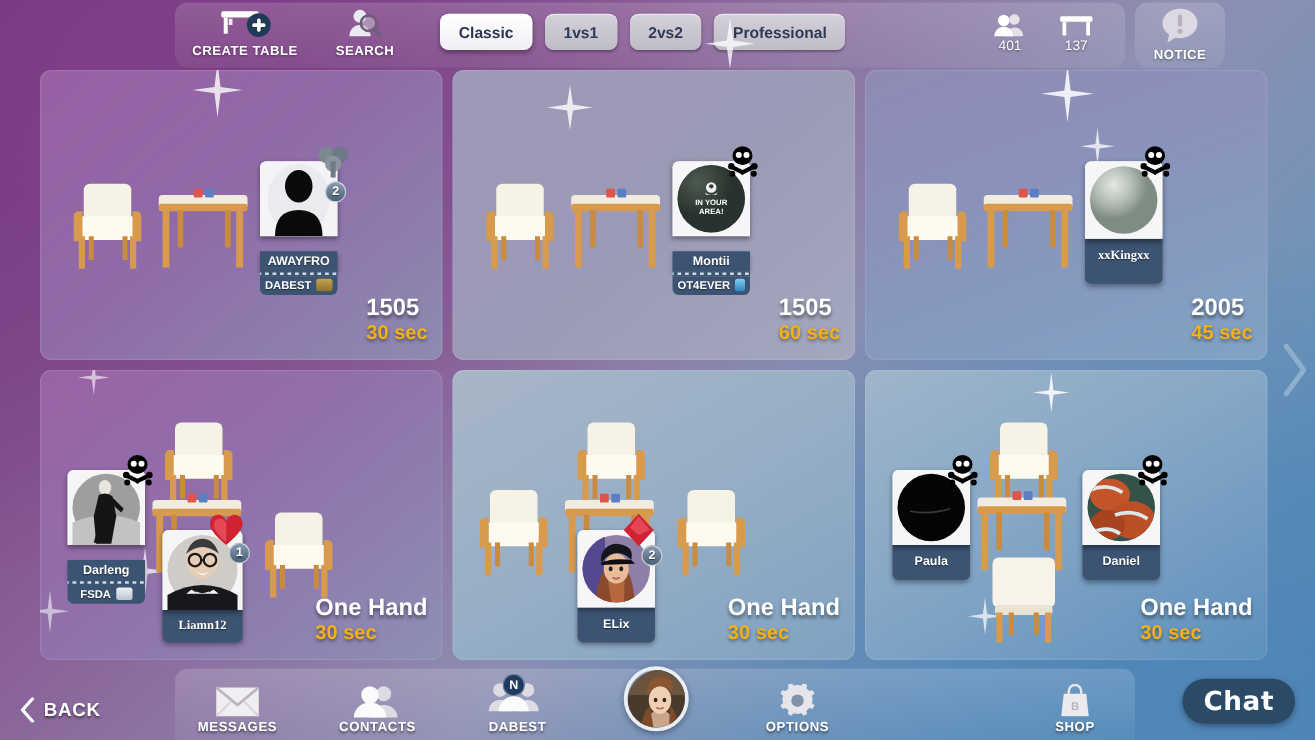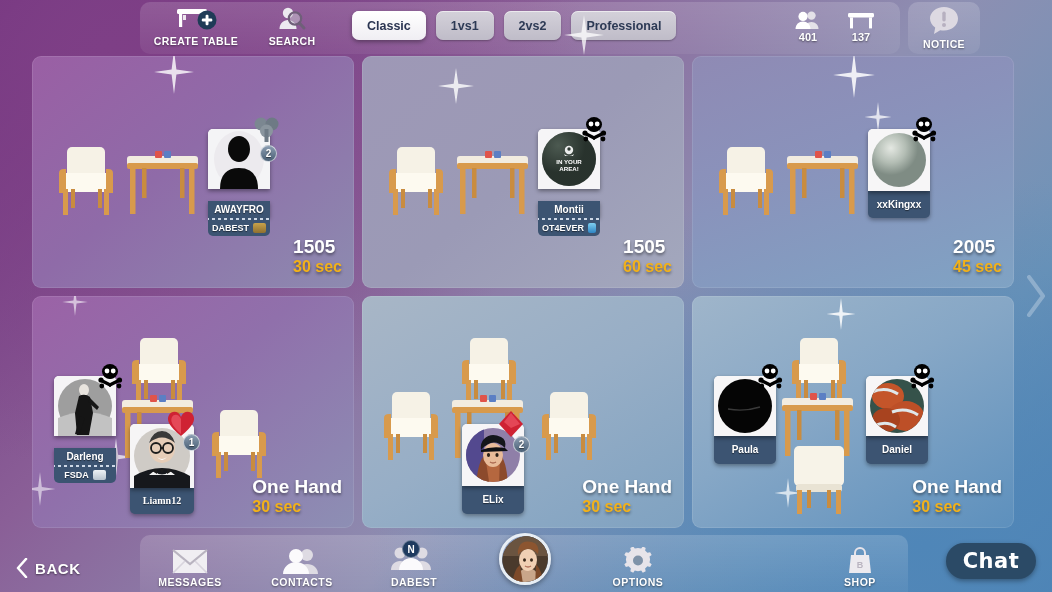--- a/index.html
+++ b/index.html
@@ -50,21 +50,21 @@
     cursor:pointer; white-space:nowrap;
   }
   .filter-btn.active {
     background:linear-gradient(180deg,#ffffff,#f0eef3);
     color:#2b3552;
     box-shadow:0 2px 4px rgba(0,0,0,.35), inset 0 1px 0 #fff;
   }
 
   .counters { position:absolute; left:795px; top:10px; display:flex; gap:26px; }
   .counter { display:flex; flex-direction:column; align-items:center; cursor:default; }
-  .counter-num { color:#fff; font-size:11px; font-weight:bold; text-shadow:0 1px 2px rgba(0,0,0,.5); margin-top:1px; }
+  .counter-num { color:#fff; font-size:11px; font-weight:normal; text-shadow:0 1px 2px rgba(0,0,0,.5); margin-top:1px; }
 
   #notice-btn {
     position:absolute; left:908px; top:2px; width:72px; height:52px;
     background:linear-gradient(180deg, rgba(255,255,255,0.17), rgba(255,255,255,0.07));
     border-radius:10px;
     display:flex; flex-direction:column; align-items:center; justify-content:center;
     cursor:pointer;
   }
 
   
@@ -437,21 +437,21 @@
               <defs>
                   <radialGradient id="sph" cx="35%" cy="28%">
                 <stop offset="0" stop-color="#e4e8e2"></stop>
                     <stop offset="55%" stop-color="#b3bdb4"></stop>
                     <stop offset="1" stop-color="#7f8c84"></stop>
               </radialGradient>
                 </defs>
               <circle cx="31" cy="31" r="27" fill="url(#sph)"></circle>
             </svg>
           </div>
-          <div class="pcard-name" style="padding:8px 2px 8px;">xxKingxx</div>
+          <div class="pcard-name" style="padding:8px 2px 17px;font-family:Liberation Serif, serif;">xxKingxx</div>
         </div>
       </div>
       <div class="meta">
         <div class="meta-stake">2005</div>
         <div class="meta-time">45 sec</div>
       </div>
     </div>
 
     <div class="table-card" style="background:linear-gradient(140deg,#9b62a6 0%,#9070ab 45%,#8d8fb4 100%);">
       <div class="card-stage">

